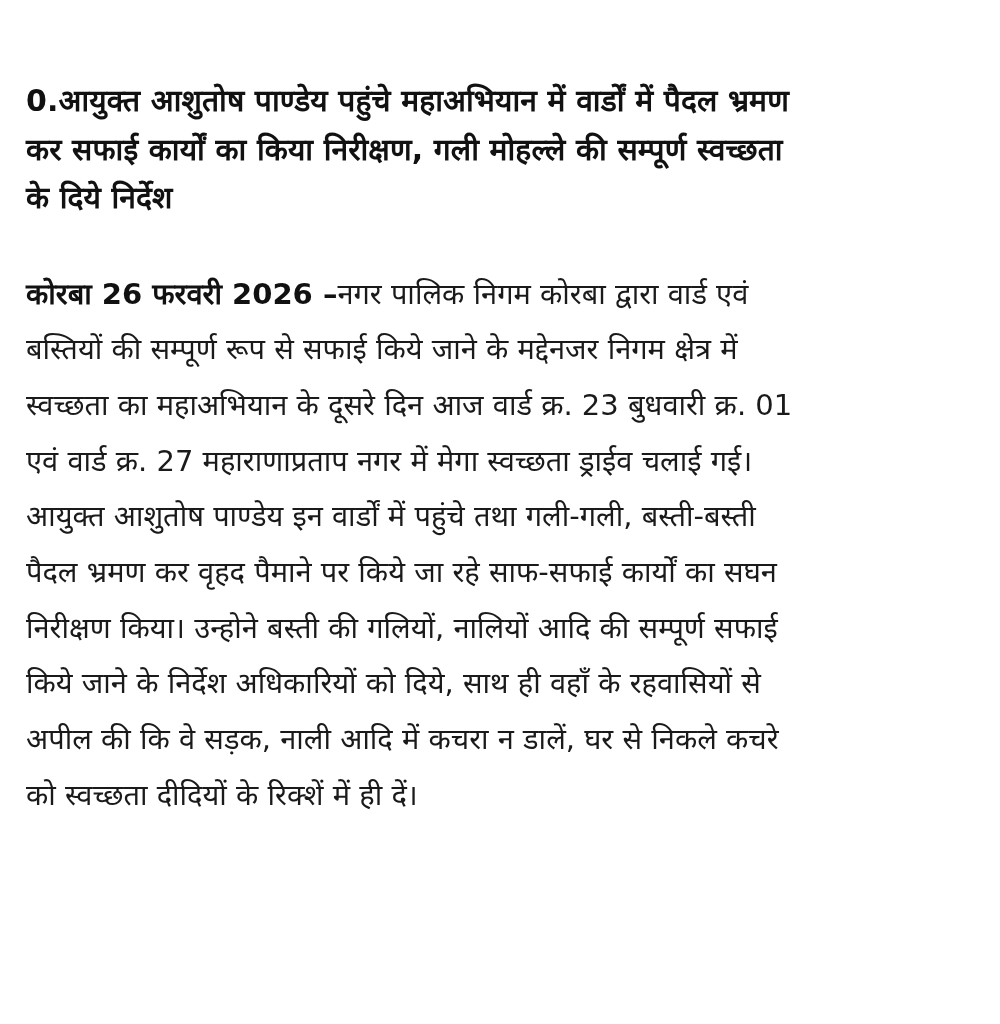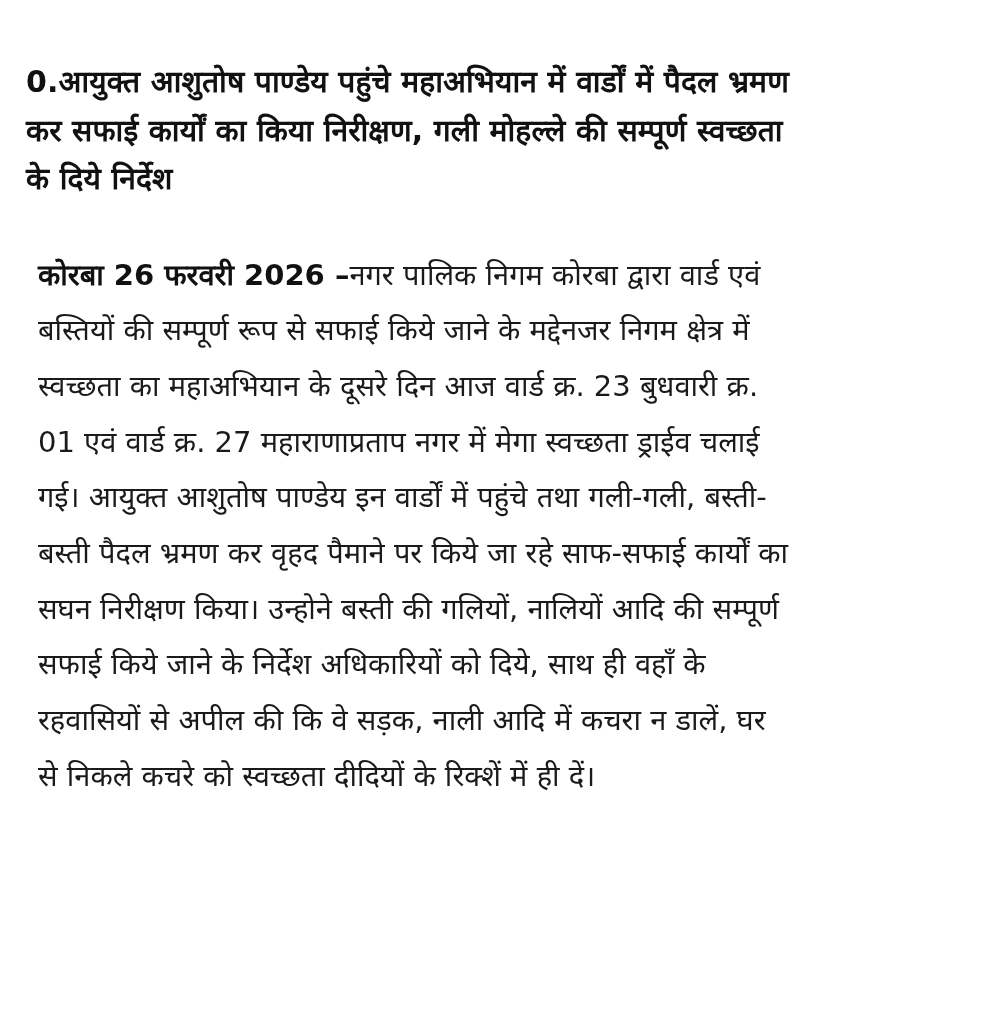--- a/index.html
+++ b/index.html
@@ -11,40 +11,40 @@
     width: 1000px;
     min-height: 1024px;
     font-family: "DejaVu Sans", sans-serif;
     color: #1a1a1a;
     -webkit-font-smoothing: antialiased;
   }
   .page {
     width: 829px;
     min-height: 1024px;
     box-sizing: border-box;
-    padding: 58px 28px 20px 26px;
+    padding: 77px 28px 20px 26px;
     background: #ffffff;
   }
   .headline {
     font-size: 30px;
     font-weight: bold;
     line-height: 1.62;
     letter-spacing: 0.1px;
     color: #111111;
     margin: 0 0 16px 0;
     max-width: 950px;
   }
   .body-block {
     margin-top: 44px;
   }
   .body-para {
     font-size: 29px;
     line-height: 1.92;
     color: #1a1a1a;
-    margin: 12px;
+    margin: 0;
     text-align: left;
     max-width: 965px;
   }
   .dateline {
     font-weight: bold;
     color: #111111;
   }
 </style>
 </head>
 <body>

